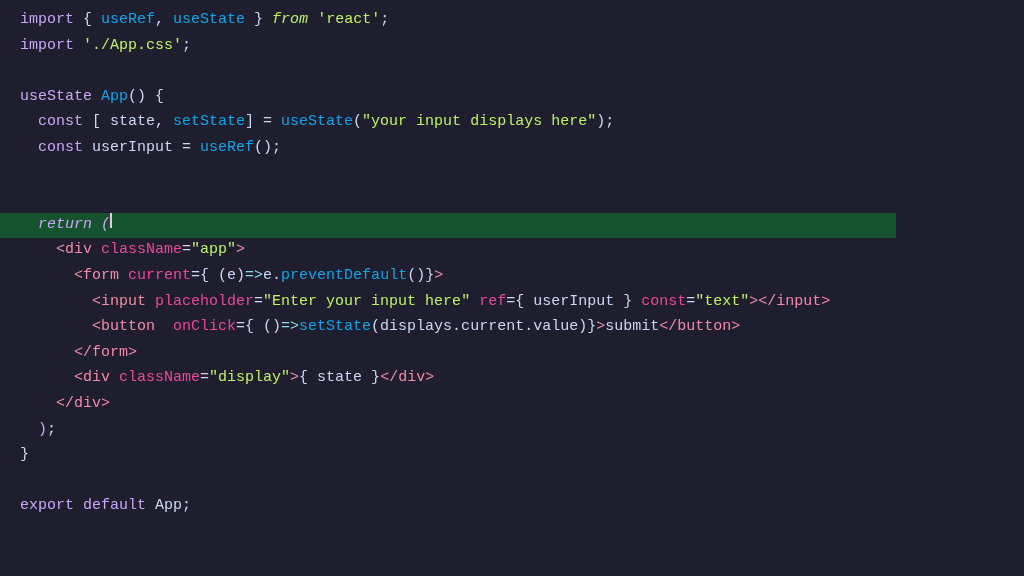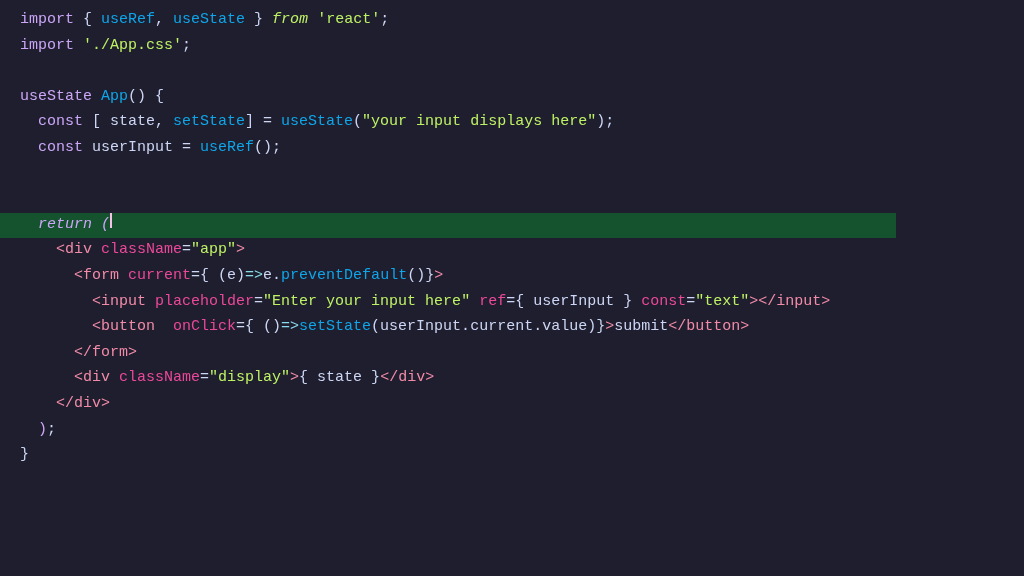--- a/index.html
+++ b/index.html
@@ -174,21 +174,21 @@
   </div>
 
   <div class="code-line">
     <span class="plain">        </span>
     <span class="jsx-tag">&lt;button</span>
     <span class="plain">  </span>
     <span class="jsx-attr">onClick</span>
     <span class="plain">={ ()</span>
     <span class="arrow">=&gt;</span>
     <span class="fn-name">setState</span>
-    <span class="plain">(userInput.current.value)}</span>
+    <span class="plain">(displays.current.value)}</span>
     <span class="jsx-tag">&gt;</span>
     <span class="plain">submit</span>
     <span class="jsx-tag">&lt;/button&gt;</span>
   </div>
 
   <div class="code-line">
     <span class="plain">      </span>
     <span class="jsx-tag">&lt;/form&gt;</span>
   </div>
 
@@ -214,14 +214,20 @@
     <span class="bracket">)</span>
     <span class="plain">;</span>
   </div>
 
   <div class="code-line">
     <span class="plain">}</span>
   </div>
 
   <div class="code-line">&nbsp;</div>
 
+  <div class="code-line">
+    <span class="kw-export">export</span>
+    <span class="plain"> </span>
+    <span class="kw-default">default</span>
+    <span class="plain"> App;</span>
+  </div>
 
 </div>
 
 </body></html>

